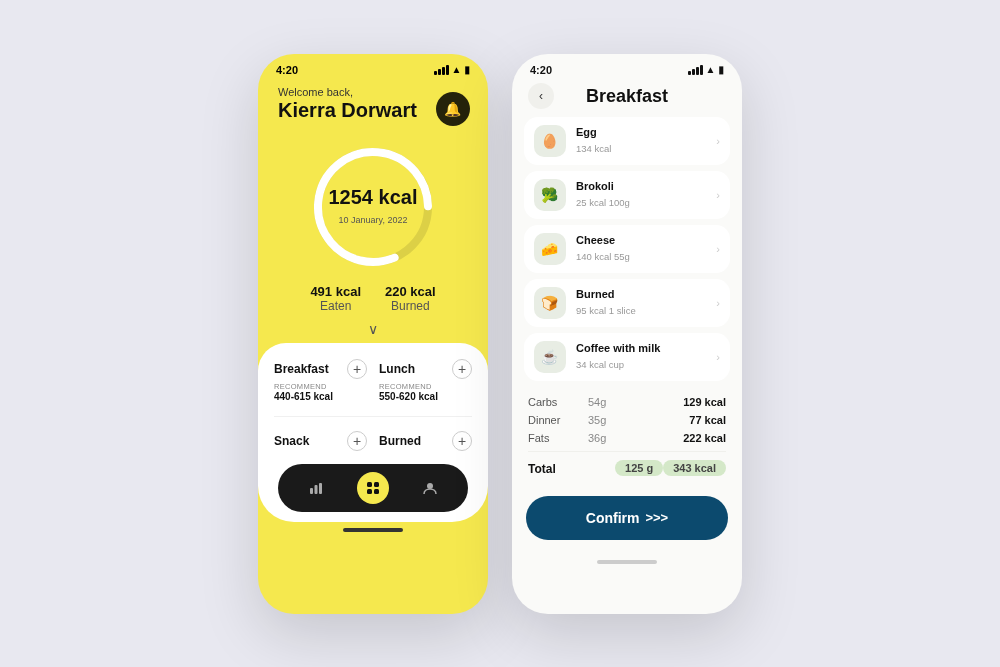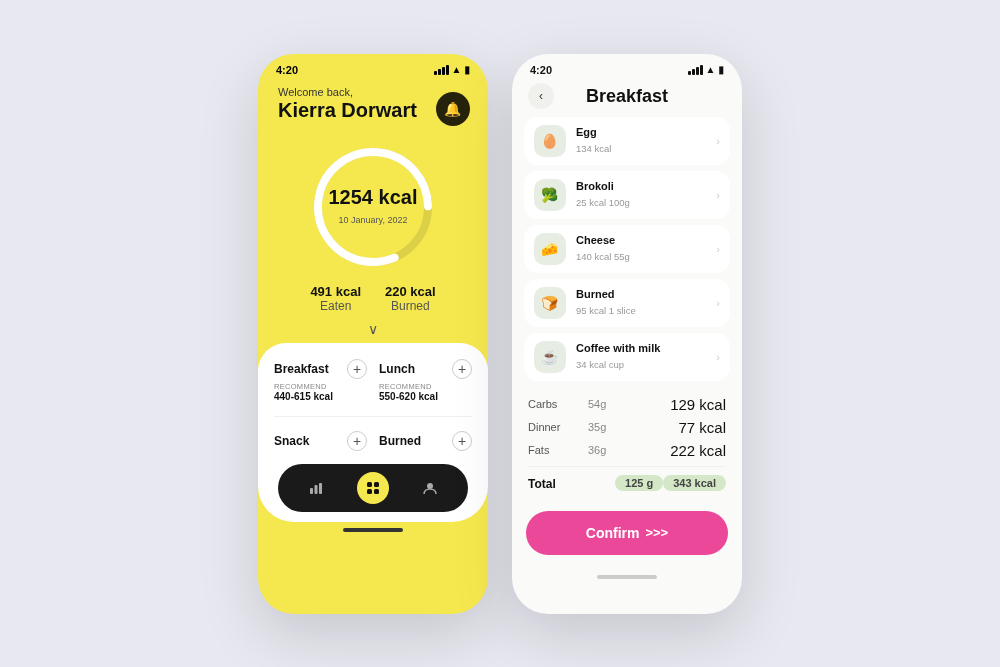--- a/index.html
+++ b/index.html
@@ -306,22 +306,22 @@
       font-size: 11px;
       color: #555;
       width: 60px;
     }
     .nutrition-g {
       font-size: 11px;
       color: #888;
       flex: 1;
     }
     .nutrition-kcal {
-      font-size: 15px;
-      font-weight: 400;
+      font-size: 11px;
+      font-weight: 700;
       color: #111;
     }
     .nutrition-divider {
       height: 1px;
       background: #f0f0ec;
       margin: 4px 0;
     }
     .total-row {
       display: flex;
       align-items: flex-end;
@@ -340,21 +340,21 @@
       font-size: 11px;
       font-weight: 600;
       color: #444;
     }
 
     
     .confirm-section {
       padding: 10px 14px 14px;
     }
     .confirm-btn {
-      background: #ec4899;
+      background: #0c4a6e;
       color: #fff;
       border: none;
       border-radius: 28px;
       width: 100%;
       padding: 14px;
       font-size: 14px;
       font-weight: 700;
       cursor: pointer;
       display: flex;
       align-items: center;

